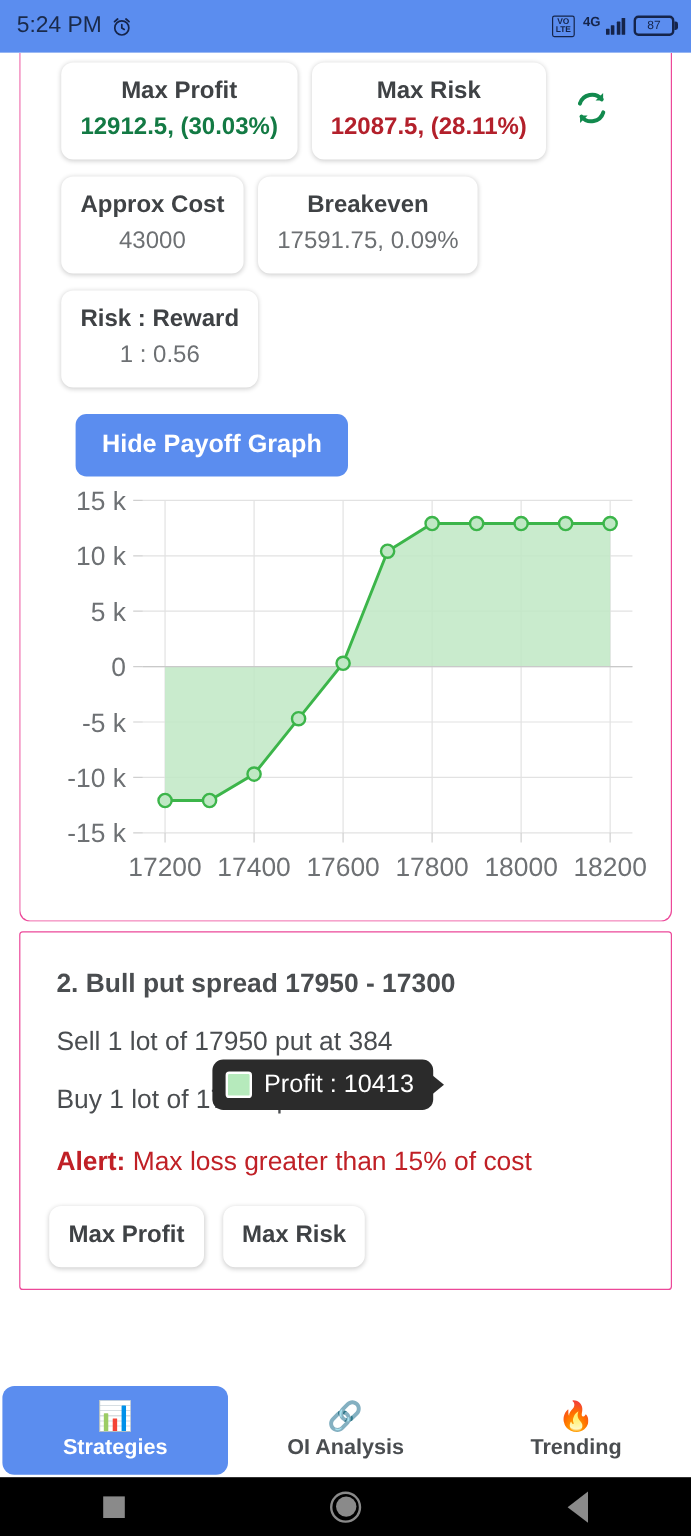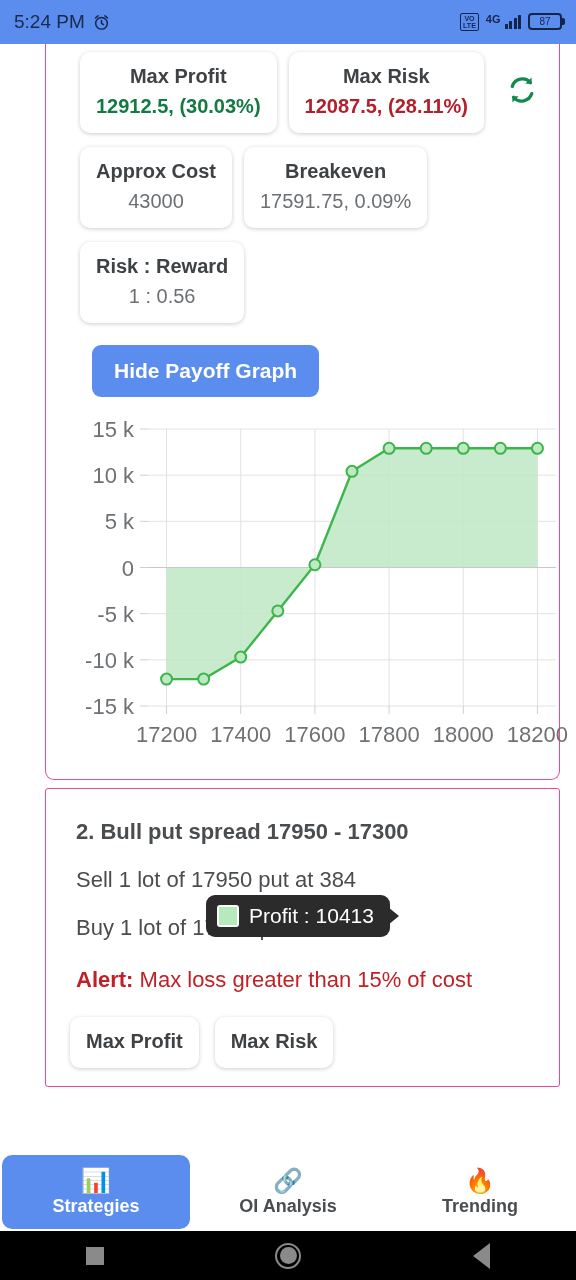--- a/index.html
+++ b/index.html
@@ -31,21 +31,21 @@
   .battery{
     width:34px;height:17px;border:2px solid #15244a;border-radius:4px;
     display:flex;align-items:center;justify-content:center;position:relative;
     font-size:10px;font-weight:400;color:#15244a;
   }
   .battery:after{content:"";position:absolute;right:-5px;width:3px;height:7px;background:#15244a;border-radius:0 2px 2px 0;}
 
   
   .content{
     position:absolute; top:44px; left:0; right:0; bottom:93px;
-    overflow:hidden; background:#fff;padding-left:29px;
+    overflow:hidden; background:#fff;
   }
 
   .card{
     border:1px solid #ec4899; border-radius:3px; background:#fff;
     margin:8px 16px; padding:14px 12px 18px;
   }
   .card.first{ border-top:none; border-radius:0 0 9px 9px; margin-top:0; padding-top:8px;}
 
   
   .chip-row{ display:flex; align-items:flex-start; gap:12px; padding-left:22px;}
@@ -62,21 +62,21 @@
   .row2{ margin-top:14px; }
   .row3{ margin-top:14px; }
 
   .toggle-btn{
     margin:22px 0 0 34px; background:#5B8DEF; color:#fff; border:none;
     border-radius:9px; font-size:21px; font-weight:700; padding:14px 22px;
     font-family:"Liberation Sans", sans-serif; cursor:pointer;
   }
 
   
-  .chart-box{ position:relative; width:100%; height:350px; margin-top:14px;}
+  .chart-box{ position:relative; width:100%; height:350px; margin-top:2px;}
   .chart-svg{ display:block; }
 
   .tooltip{
     position:absolute; left:148px; top:484px;
     background:#2b2b2b; color:#fff; border-radius:9px;
     padding:9px 16px 9px 11px; display:flex; align-items:center; gap:10px;
     font-size:21px; white-space:nowrap;
   }
   .tooltip .swatch{ width:22px;height:22px;background:#b6eabc;border:2px solid #fff;border-radius:3px;display:block;}
   .tooltip:after{

